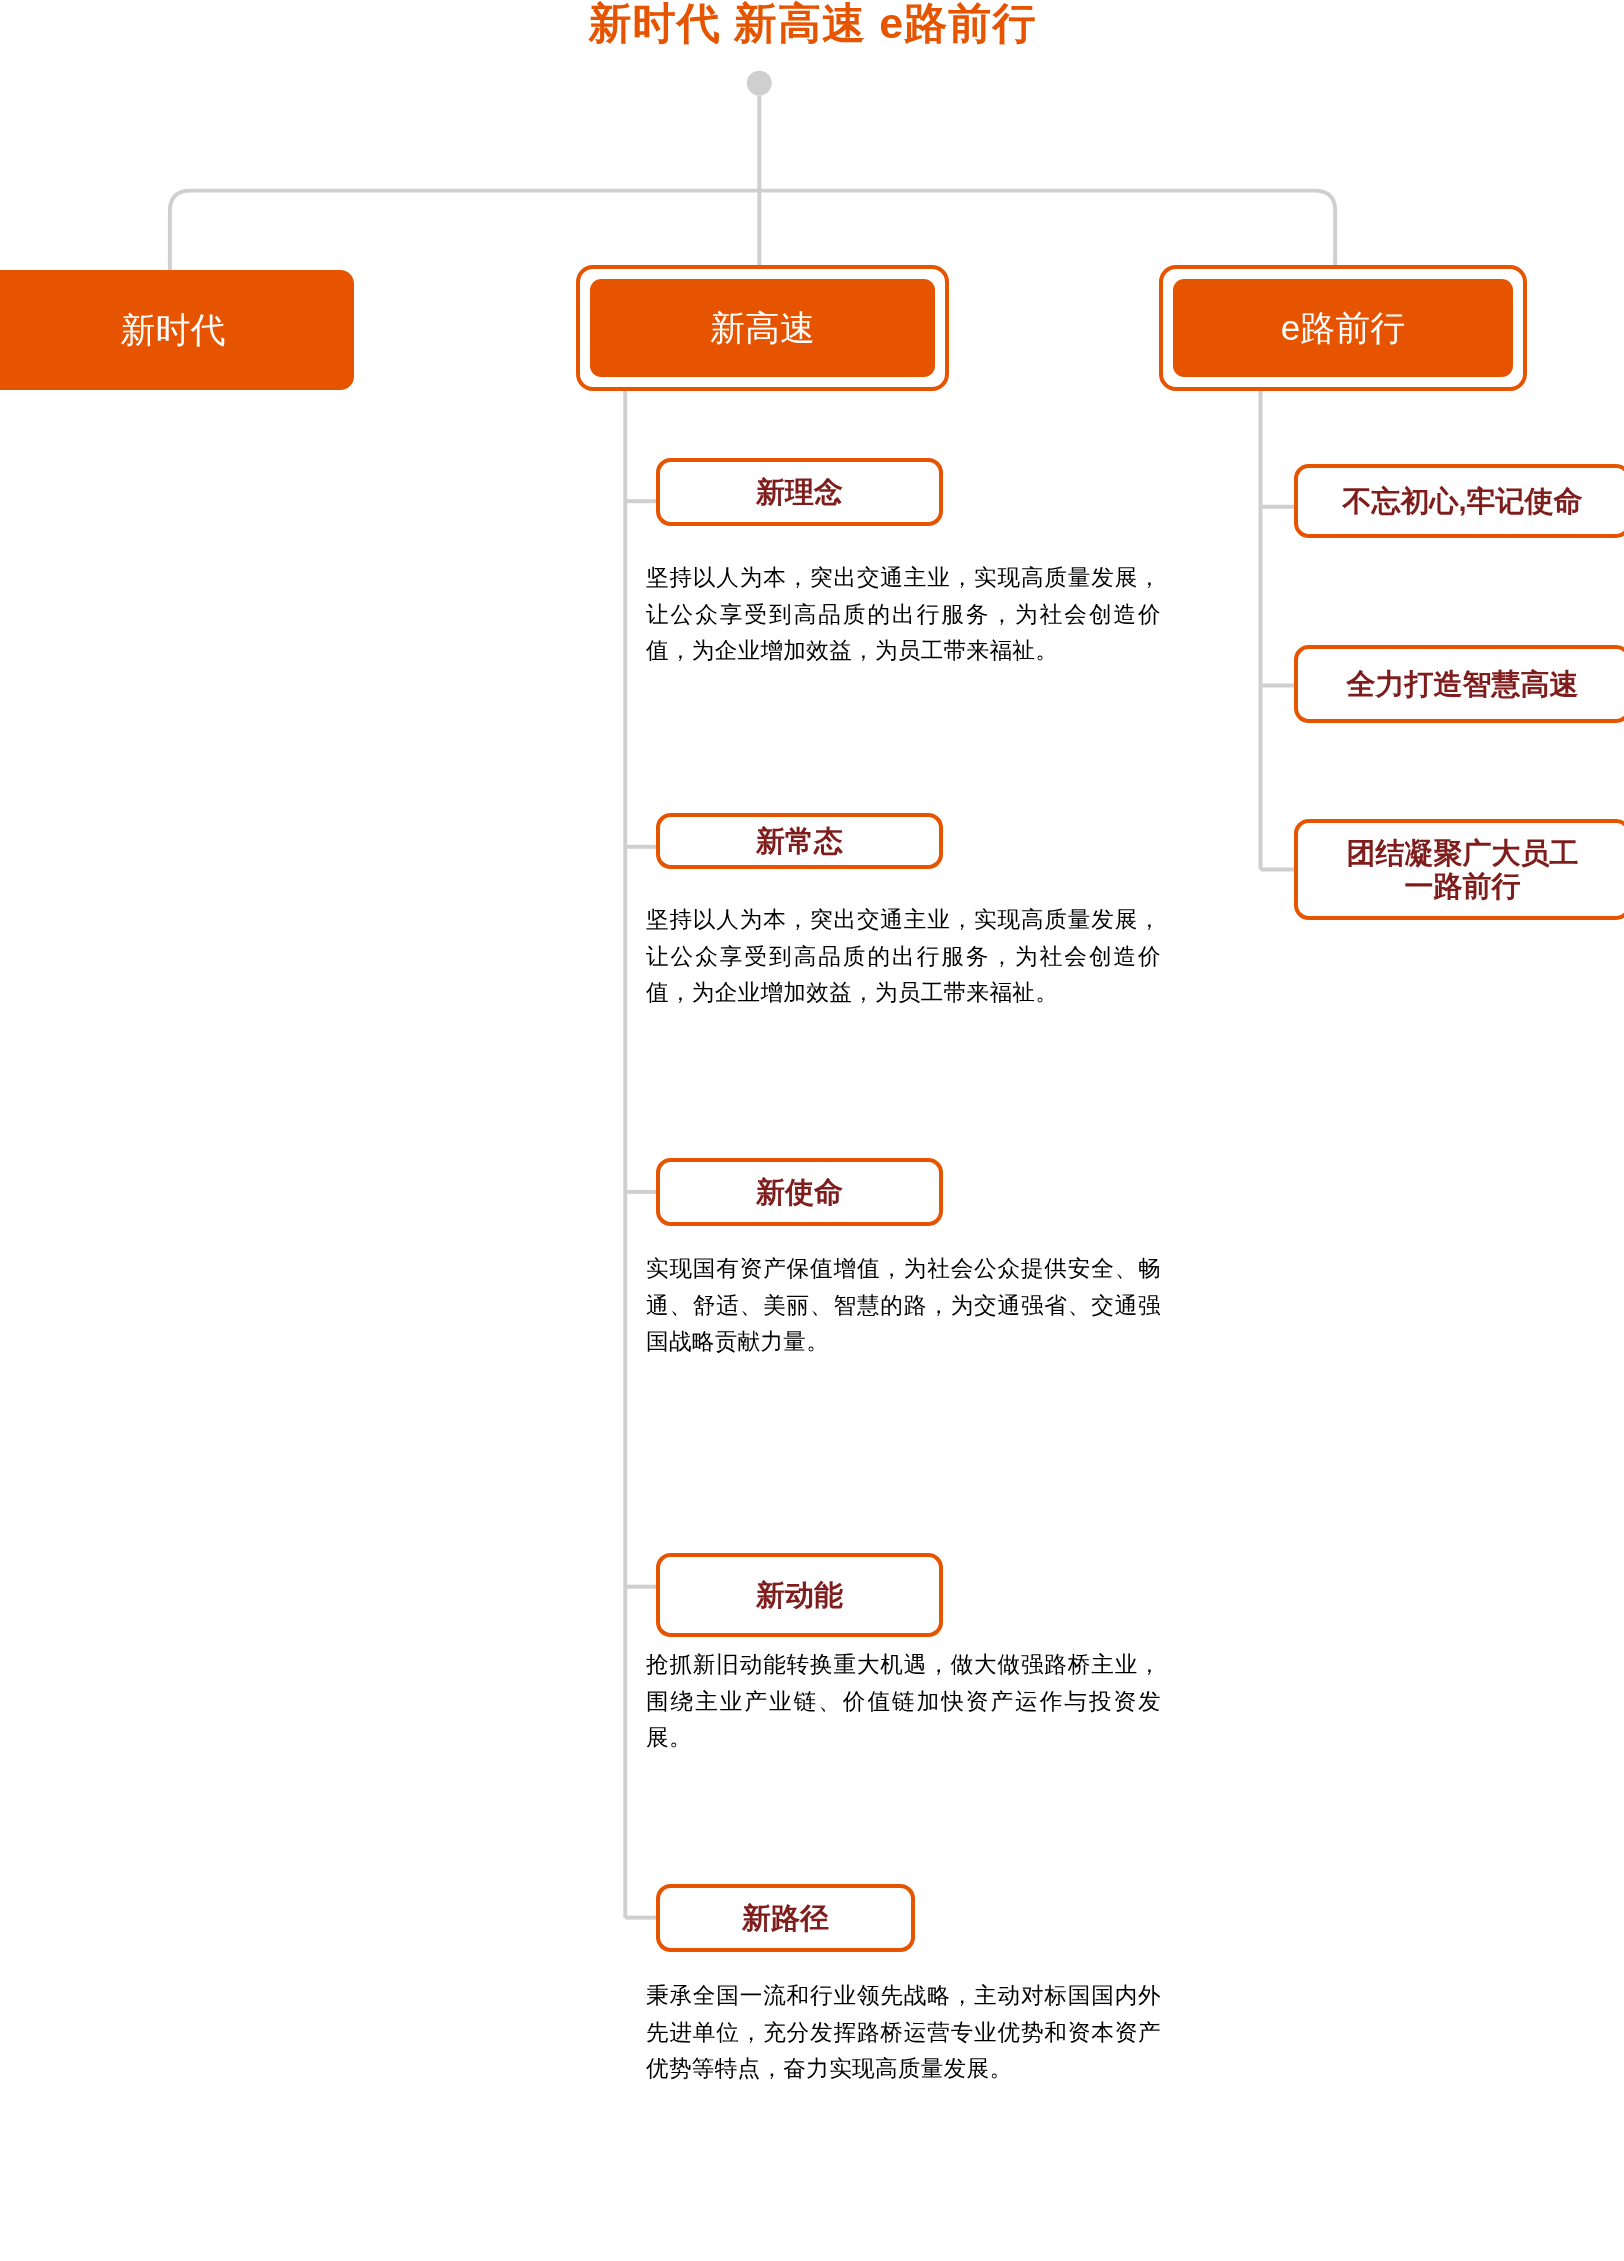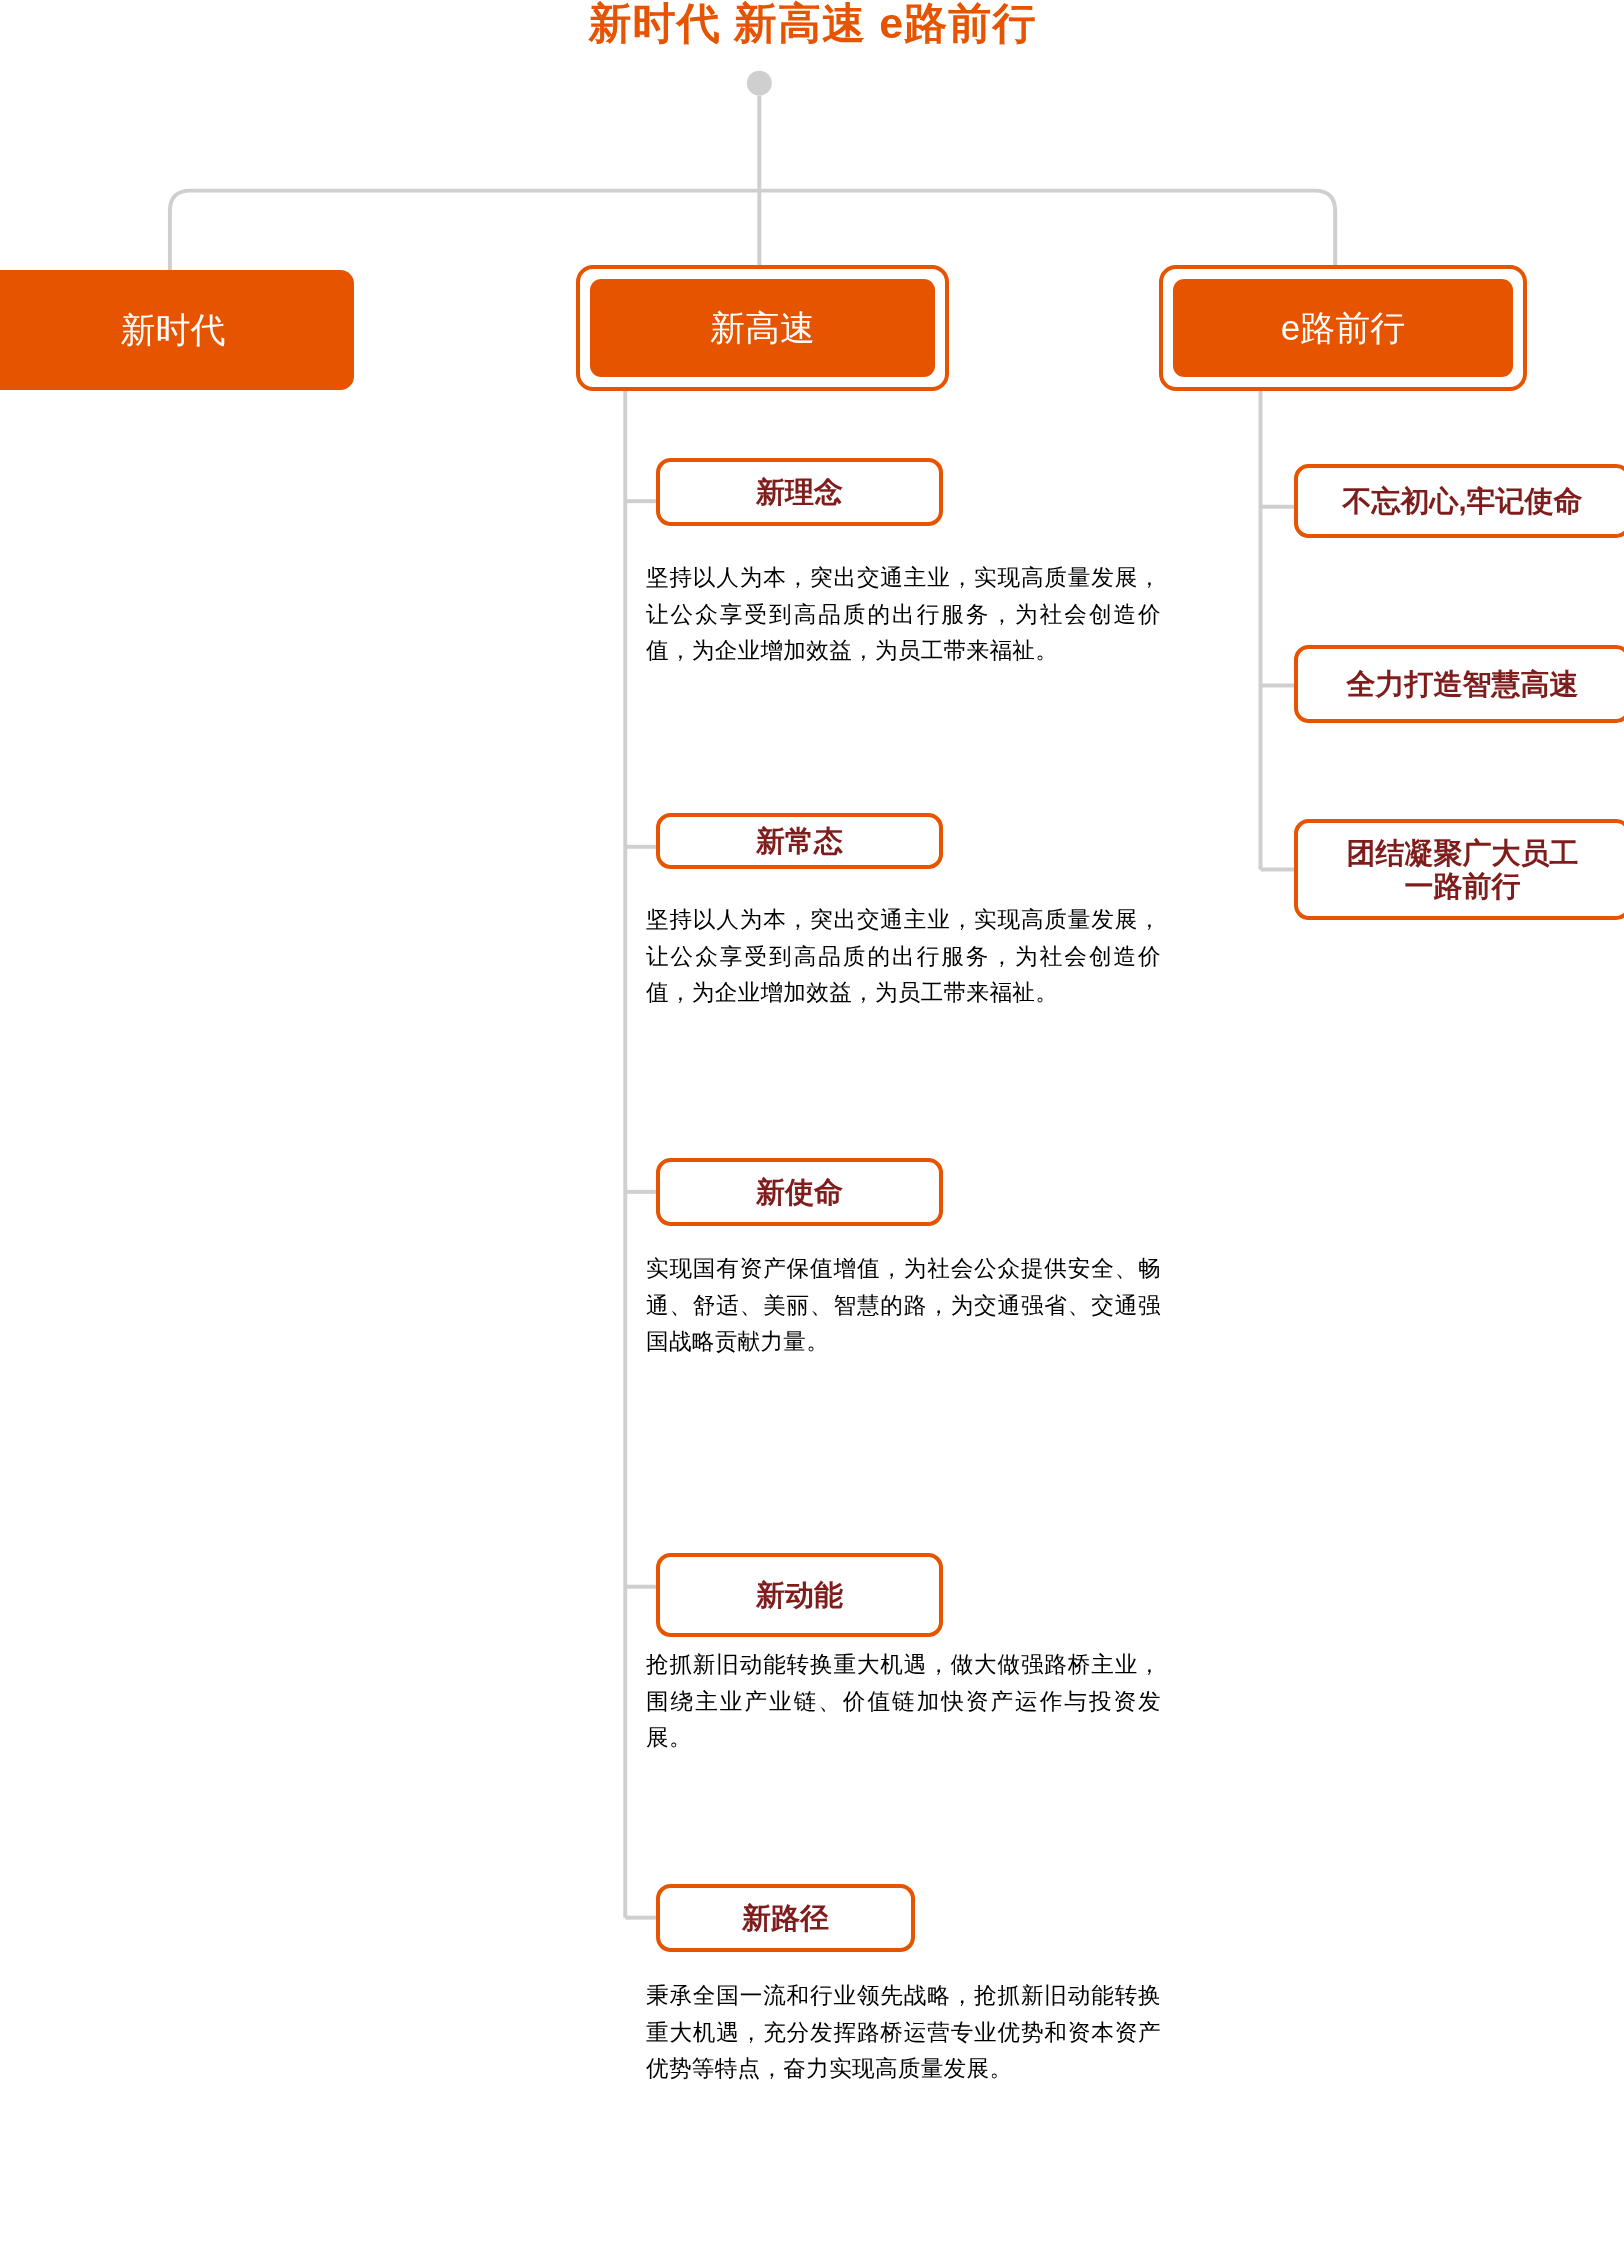--- a/index.html
+++ b/index.html
@@ -126,21 +126,21 @@
 <div class="l2" style="left:656px;top:813px;width:287px;height:56px;">新常态</div>
 <div class="para" style="left:646px;top:902px;width:515px;">坚持以人为本，突出交通主业，实现高质量发展，让公众享受到高品质的出行服务，为社会创造价值，为企业增加效益，为员工带来福祉。</div>
 
 <div class="l2" style="left:656px;top:1158px;width:287px;height:68px;">新使命</div>
 <div class="para" style="left:646px;top:1251px;width:515px;">实现国有资产保值增值，为社会公众提供安全、畅通、舒适、美丽、智慧的路，为交通强省、交通强国战略贡献力量。</div>
 
 <div class="l2" style="left:656px;top:1553px;width:287px;height:84px;">新动能</div>
 <div class="para" style="left:646px;top:1647px;width:515px;">抢抓新旧动能转换重大机遇，做大做强路桥主业，围绕主业产业链、价值链加快资产运作与投资发展。</div>
 
 <div class="l2" style="left:656px;top:1884px;width:259px;height:68px;">新路径</div>
-<div class="para" style="left:646px;top:1978px;width:515px;">秉承全国一流和行业领先战略，抢抓新旧动能转换重大机遇，充分发挥路桥运营专业优势和资本资产优势等特点，奋力实现高质量发展。</div>
+<div class="para" style="left:646px;top:1978px;width:515px;">秉承全国一流和行业领先战略，主动对标国国内外先进单位，充分发挥路桥运营专业优势和资本资产优势等特点，奋力实现高质量发展。</div>
 
 <div class="l2" style="left:1294px;top:464px;width:337px;height:74px;">不忘初心,牢记使命</div>
 
 <div class="l2" style="left:1294px;top:645px;width:337px;height:78px;">全力打造智慧高速</div>
 
 <div class="l2" style="left:1294px;top:819px;width:337px;height:101px;">团结凝聚广大员工
 一路前行</div>
 
 
 </body></html>

